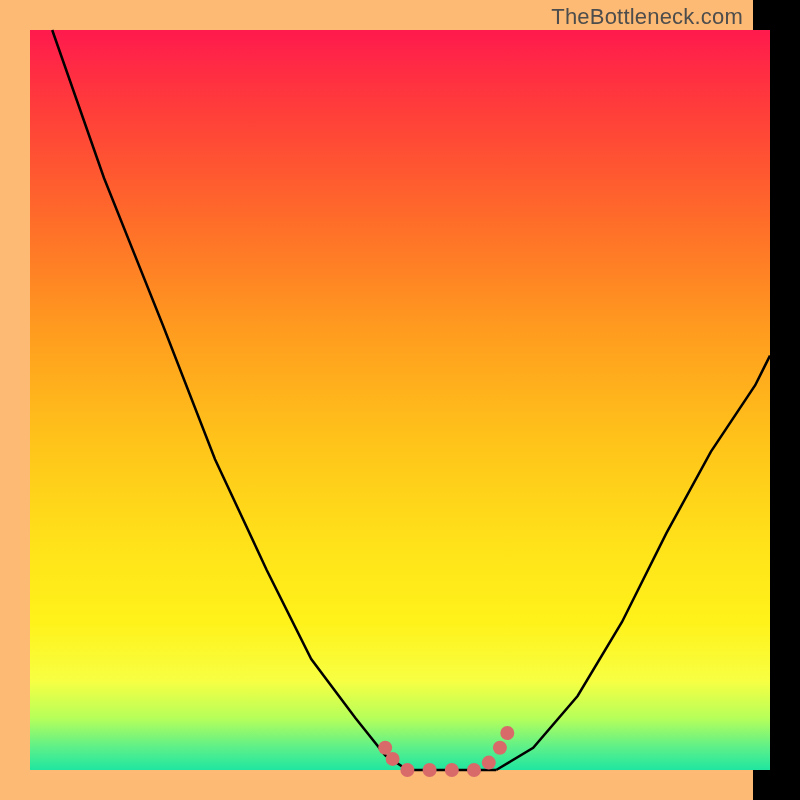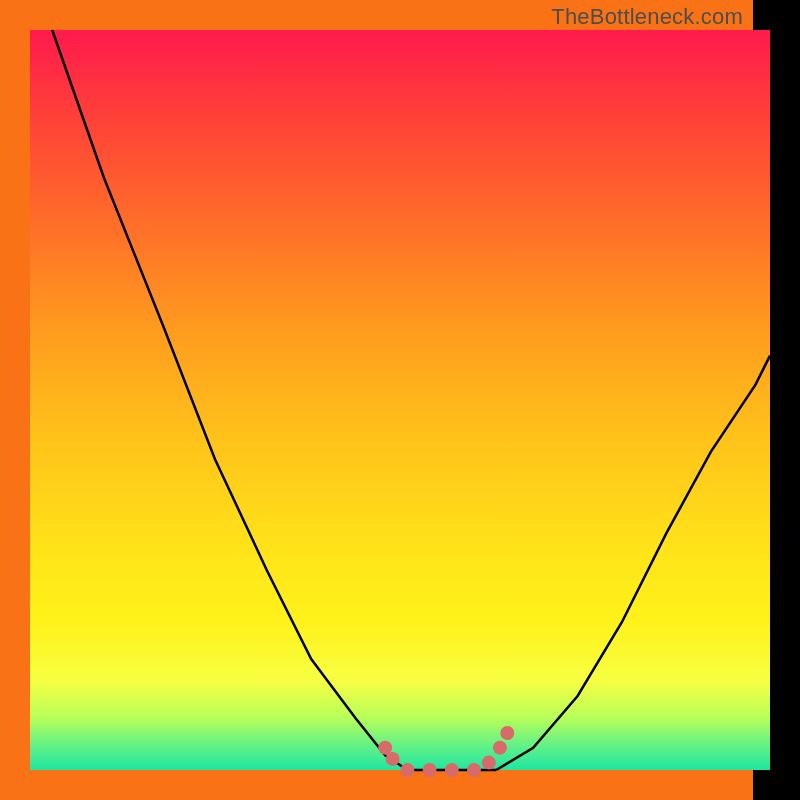--- a/index.html
+++ b/index.html
@@ -8,21 +8,21 @@
     width: 800px;
     height: 800px;
     background: #000;
     overflow: hidden;
     font-family: Arial, Helvetica, sans-serif;
   }
   .stage {
     position: relative;
     width: 753px;
     height: 800px;
-    background: #f97316;
+    background: #fdba74;
   }
   .plot-area {
     position: absolute;
     left: 30px;
     top: 30px;
     width: 740px;
     height: 740px;
     background: linear-gradient(
       to bottom,
       #ff1a4d 0%,

